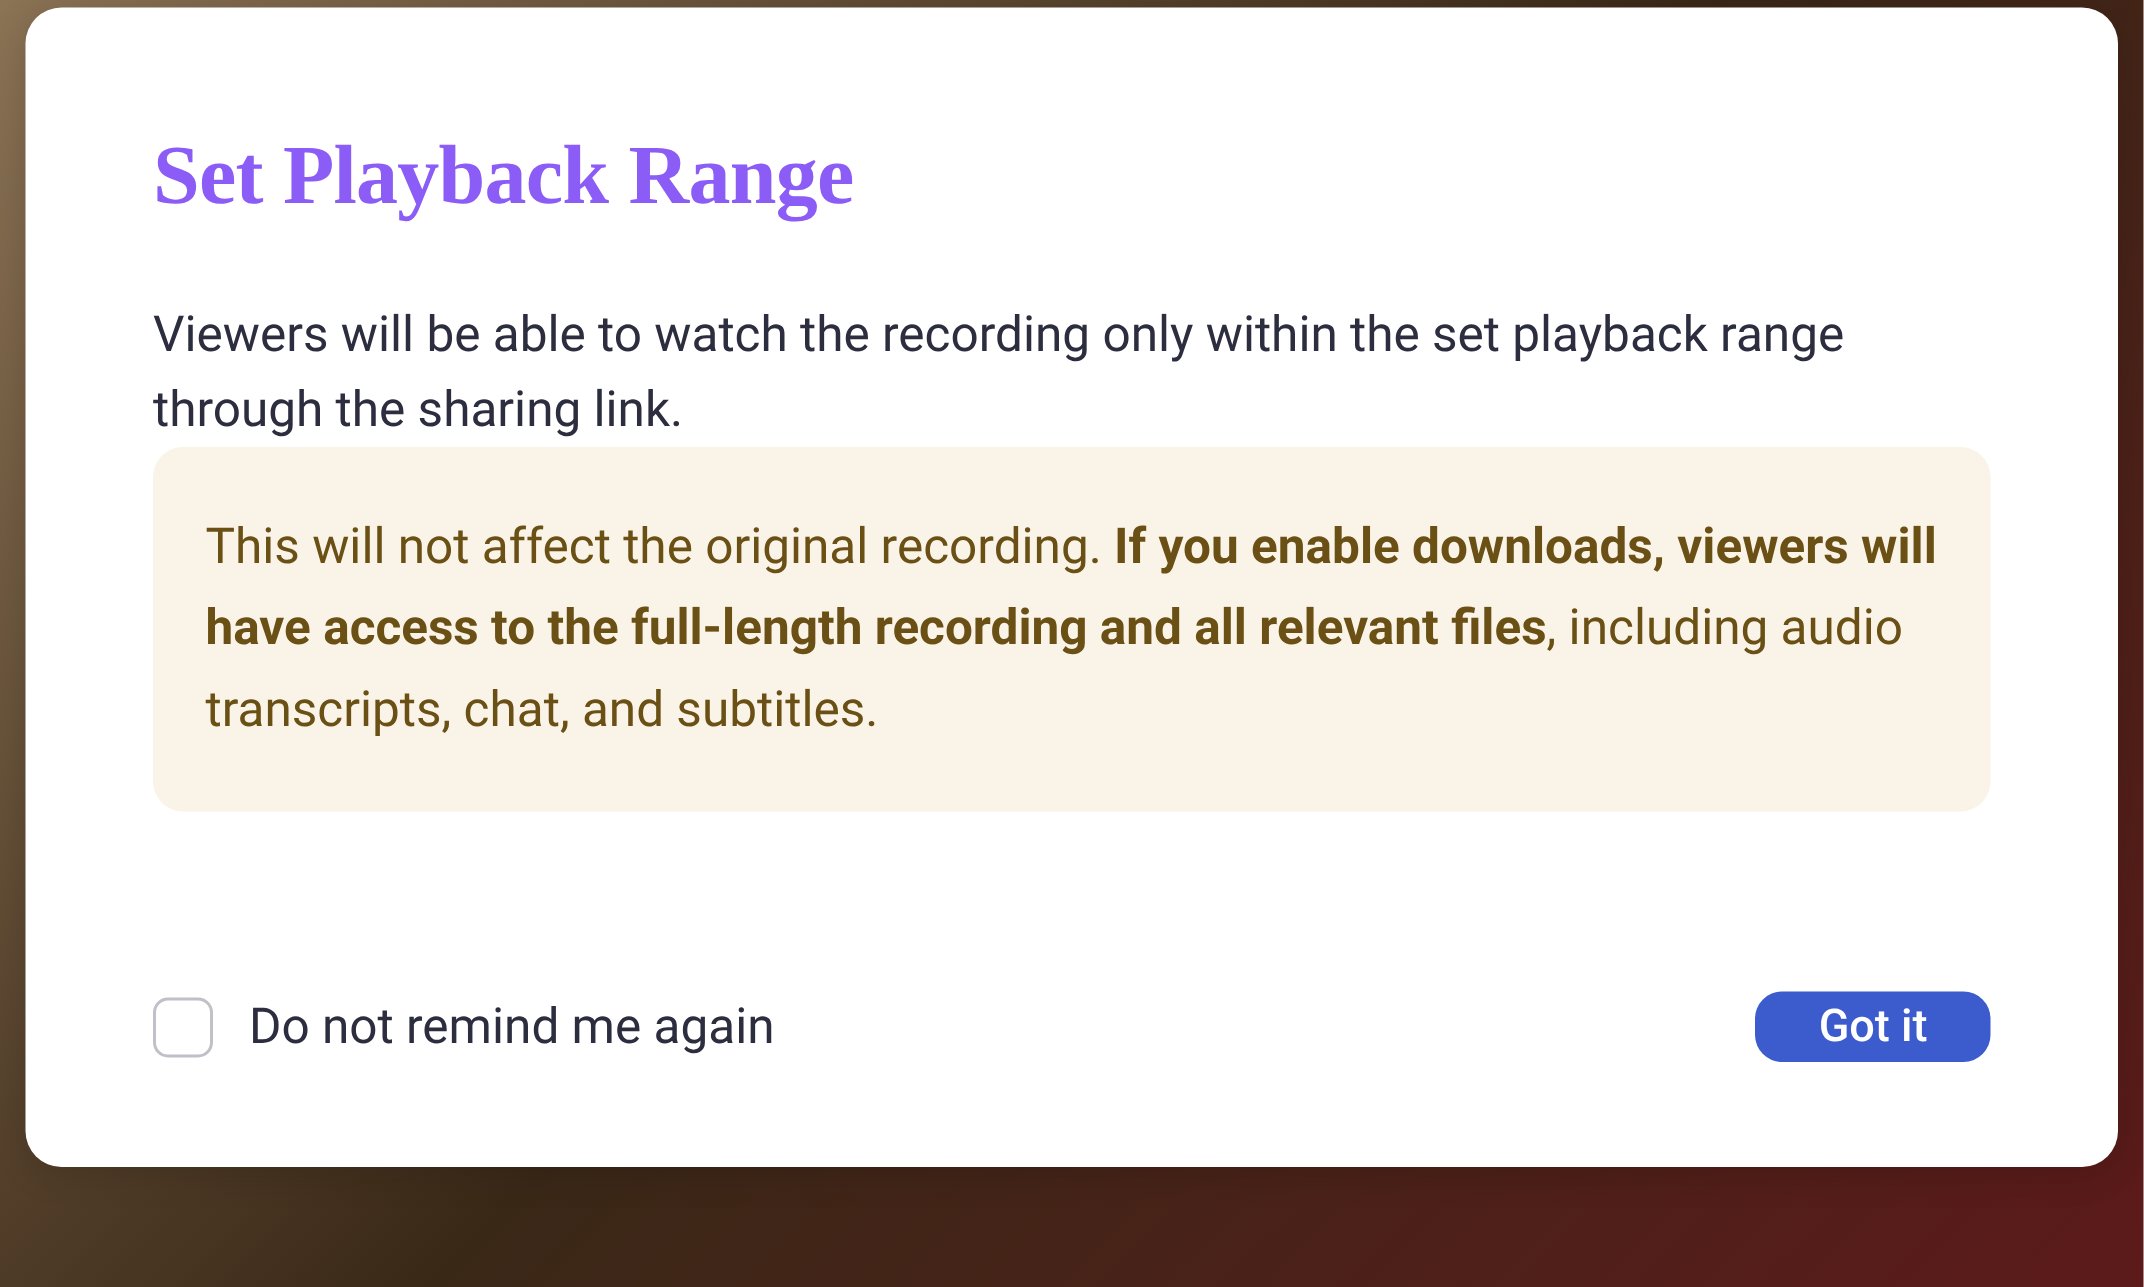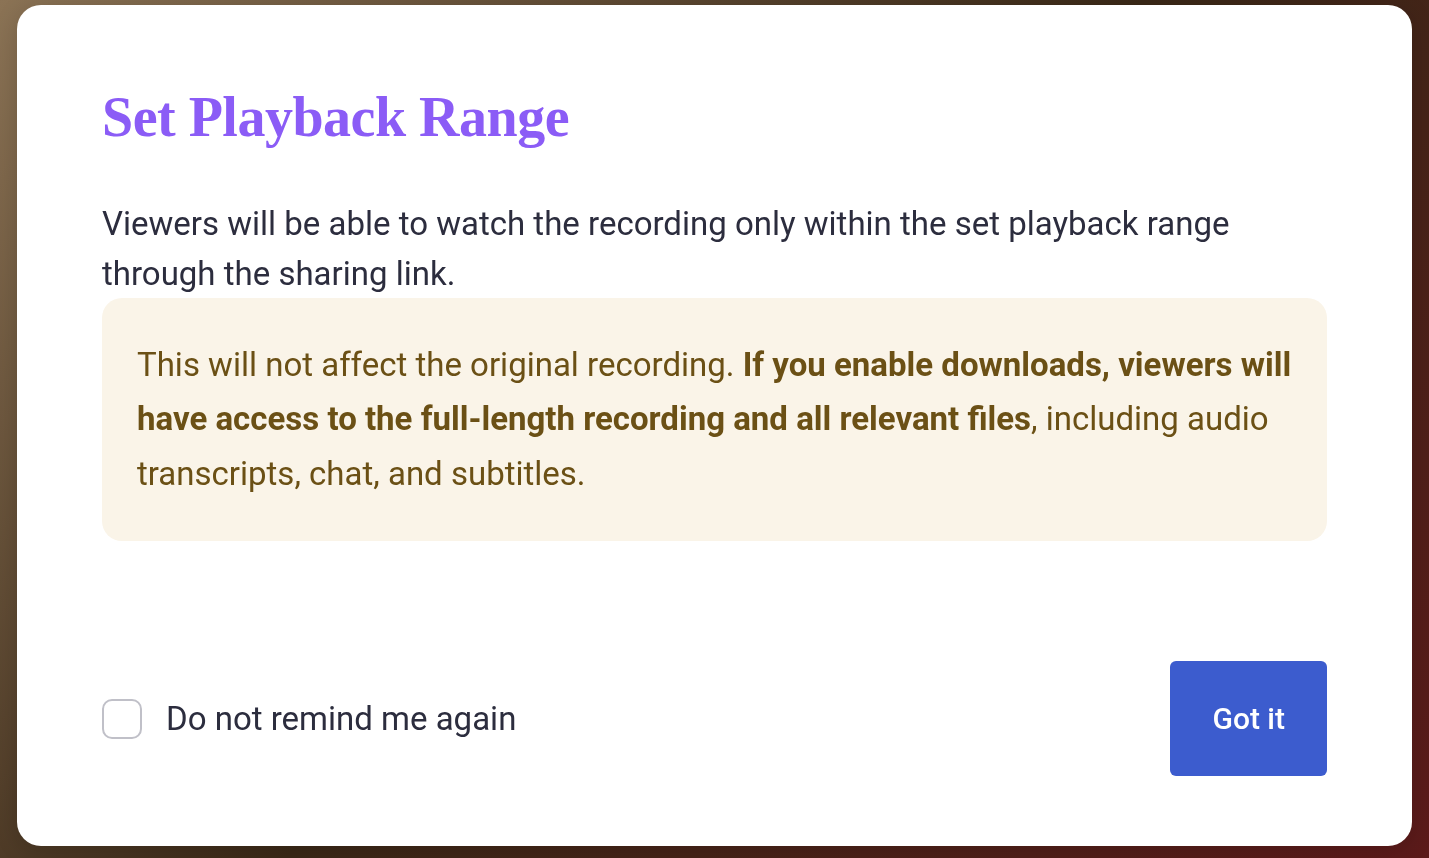--- a/index.html
+++ b/index.html
@@ -90,22 +90,22 @@
       font-size: 33px;
       color: #2c2d3e;
       cursor: pointer;
       user-select: none;
     }
     
     .btn-primary {
       background: #3c5cce;
       color: #ffffff;
       border: none;
-      border-radius: 6px;
-      padding: 40px 42px;
+      border-radius: 18px;
+      padding: 6px 42px;
       font-size: 30px;
       font-weight: 500;
       cursor: pointer;
       font-family: inherit;
     }
   </style>
 </head>
 <body>
 
 <div class="modal">

